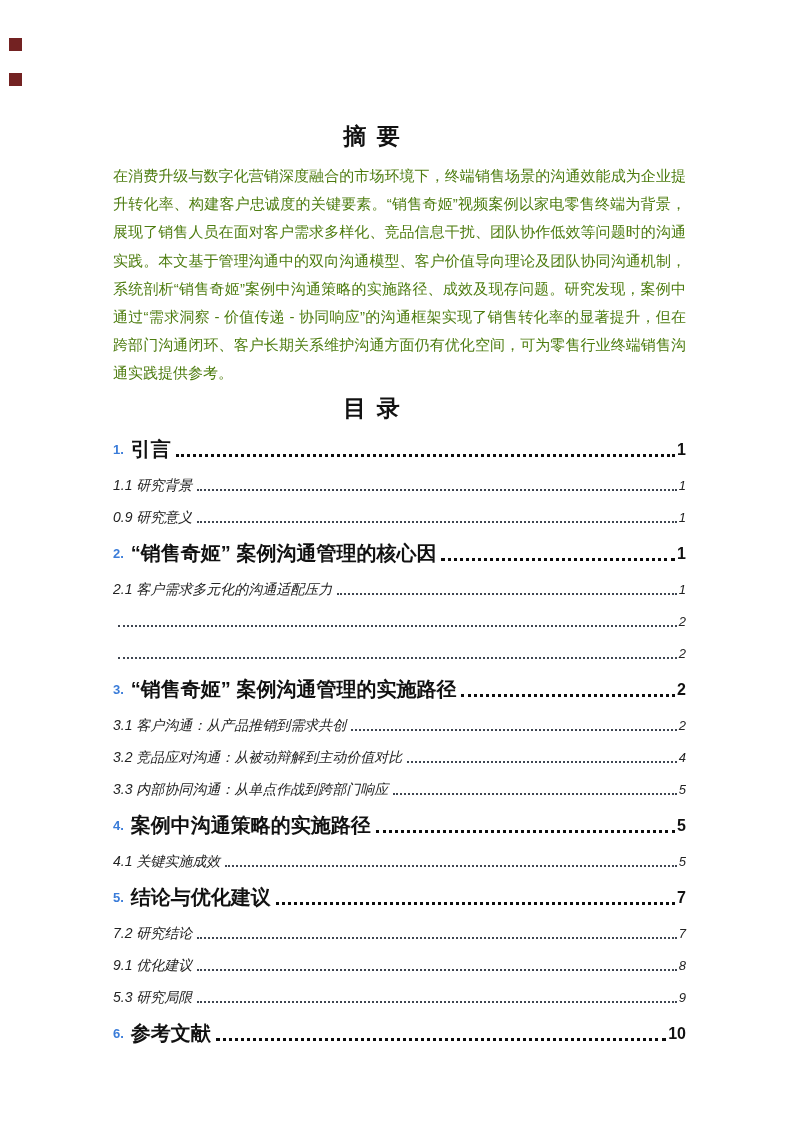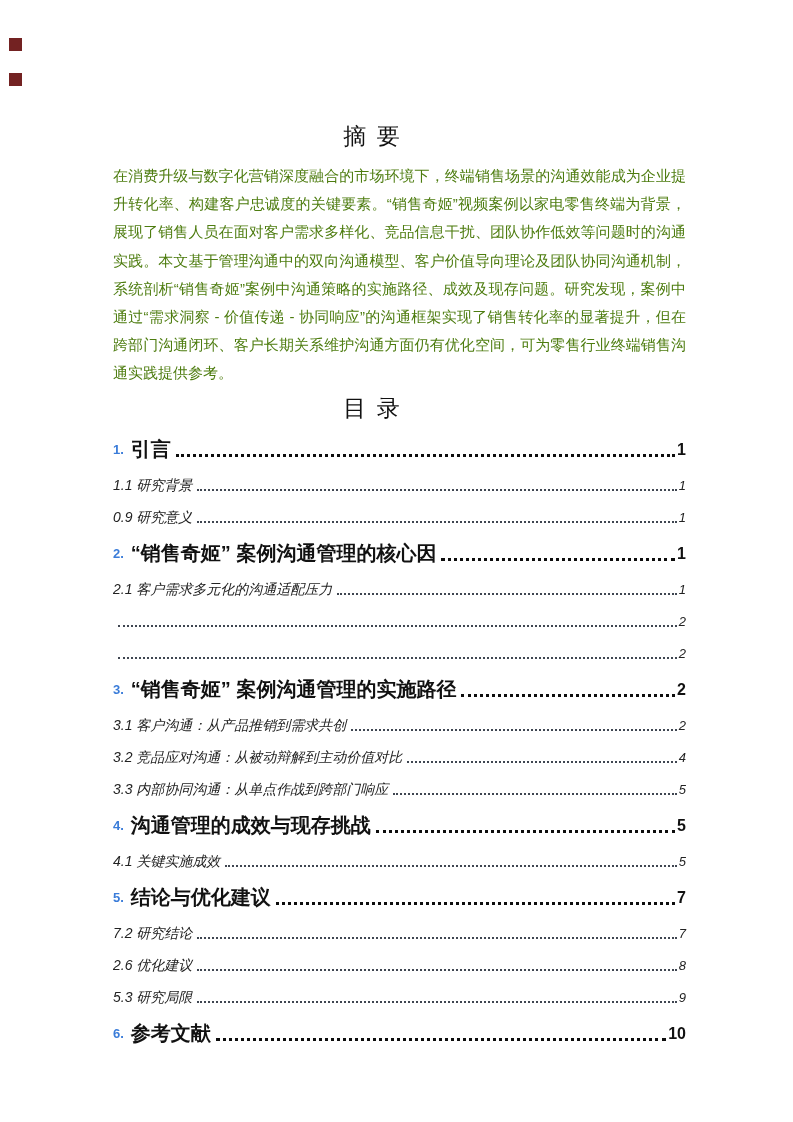--- a/index.html
+++ b/index.html
@@ -24,21 +24,21 @@
     height: 13px;
   }
   .corner-mark.m1 { top: 38px; }
   .corner-mark.m2 { top: 73px; }
 
   .doc-title {
     margin: 0;
     padding-top: 123px;
     font-size: 23px;
     line-height: 27px;
-    font-weight: 400;
+    font-weight: 700;
     color: #111111;
     text-align: center;
     position: relative;
     left: -27px;
     letter-spacing: 2px;
   }
   .doc-title.toc-title {
     padding-top: 7px;
   }
   .abstract-body {
@@ -160,42 +160,42 @@
         <span class="toc-leader"></span>
         <span class="toc-page">4</span>
       </div>
       <div class="toc-row lvl2">
         <span class="toc-label">3.3 内部协同沟通：从单点作战到跨部门响应</span>
         <span class="toc-leader"></span>
         <span class="toc-page">5</span>
       </div>
       <div class="toc-row lvl1">
         <span class="toc-num" style="color: rgb(58, 124, 217);">4.</span>
-        <span class="toc-label">沟通管理的成效与现存挑战</span>
+        <span class="toc-label">案例中沟通策略的实施路径</span>
         <span class="toc-leader"></span>
         <span class="toc-page">5</span>
       </div>
       <div class="toc-row lvl2">
         <span class="toc-label">4.1 关键实施成效</span>
         <span class="toc-leader"></span>
         <span class="toc-page">5</span>
       </div>
       <div class="toc-row lvl1">
         <span class="toc-num" style="color: rgb(58, 124, 217);">5.</span>
         <span class="toc-label">结论与优化建议</span>
         <span class="toc-leader"></span>
         <span class="toc-page">7</span>
       </div>
       <div class="toc-row lvl2">
         <span class="toc-label">7.2 研究结论</span>
         <span class="toc-leader"></span>
         <span class="toc-page">7</span>
       </div>
       <div class="toc-row lvl2">
-        <span class="toc-label">2.6 优化建议</span>
+        <span class="toc-label">9.1 优化建议</span>
         <span class="toc-leader"></span>
         <span class="toc-page">8</span>
       </div>
       <div class="toc-row lvl2">
         <span class="toc-label">5.3 研究局限</span>
         <span class="toc-leader"></span>
         <span class="toc-page">9</span>
       </div>
       <div class="toc-row lvl1">
         <span class="toc-num" style="color: rgb(58, 124, 217);">6.</span>

